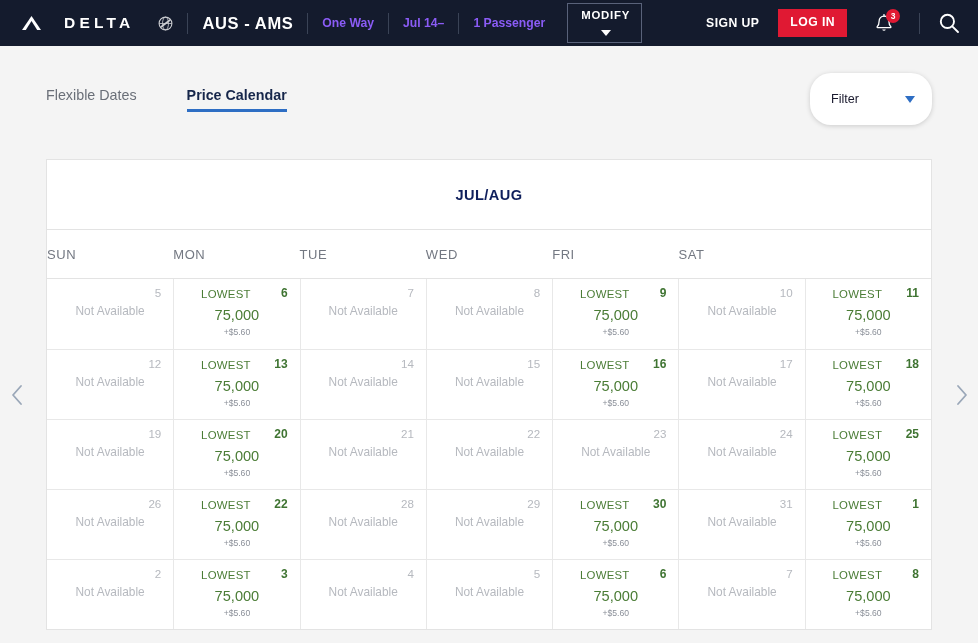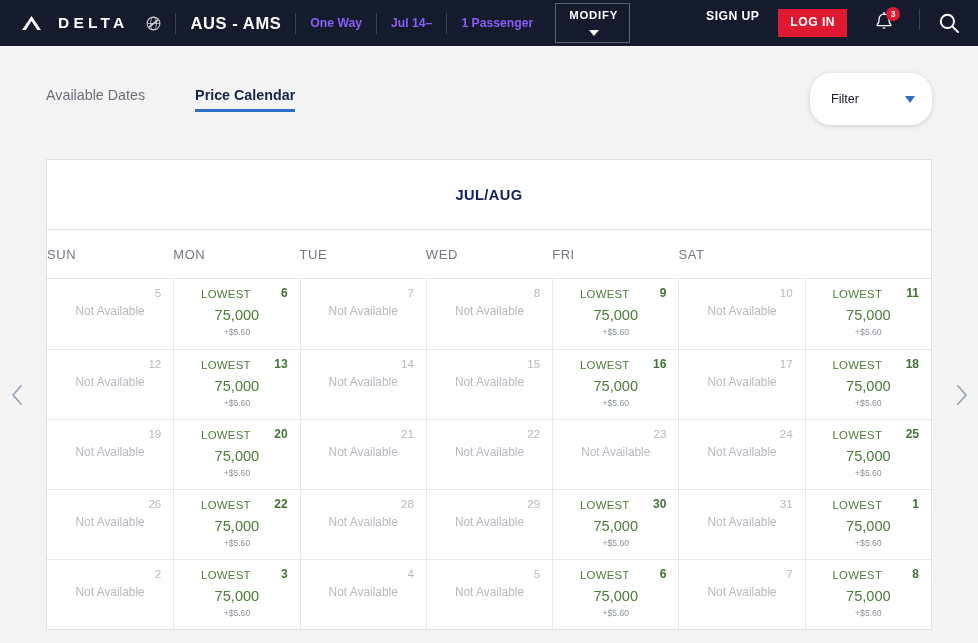--- a/index.html
+++ b/index.html
@@ -24,21 +24,21 @@
     display: flex;
     align-items: center;
     padding: 0 18px 0 22px;
     color: #ffffff;
     position: relative;
   }
 
   .logo-block {
     display: flex;
     align-items: center;
-    gap: 16px;
+    gap: 22px;
   }
 
   .delta-widget {
     width: 19px;
     height: 14px;
     position: relative;
     flex: 0 0 auto;
   }
   .delta-widget svg { display: block; }
 
@@ -100,20 +100,21 @@
   .caret-down {
     width: 0; height: 0;
     border-left: 5px solid transparent;
     border-right: 5px solid transparent;
     border-top: 6px solid #ffffff;
   }
 
   .header-right {
     margin-left: auto;
     display: flex;
+    align-items: center;
     gap: 0;
   }
 
   .signup-link {
     font-size: 12.2px;
     font-weight: 700;
     letter-spacing: .45px;
     color: #ffffff;
     text-decoration: none;
     cursor: pointer;
@@ -401,21 +402,21 @@
       <svg width="22" height="22" viewBox="0 0 22 22">
         <circle cx="9.4" cy="9.4" r="6.6" fill="none" stroke="#ffffff" stroke-width="1.9"></circle>
         <line x1="14.3" y1="14.3" x2="20" y2="20" stroke="#ffffff" stroke-width="1.9" stroke-linecap="round"></line>
       </svg>
     </span>
   </div>
 </div>
 
 <div class="tabs-row">
   <div class="tab inactive">
-    <span>Available Dates</span>
+    <span>Flexible Dates</span>
   </div>
   <div class="tab active">
     <span>Price Calendar</span>
   </div>
 
   <button class="filter-btn">
     <span>Filter</span>
     <span class="filter-caret"></span>
   </button>
 </div>

